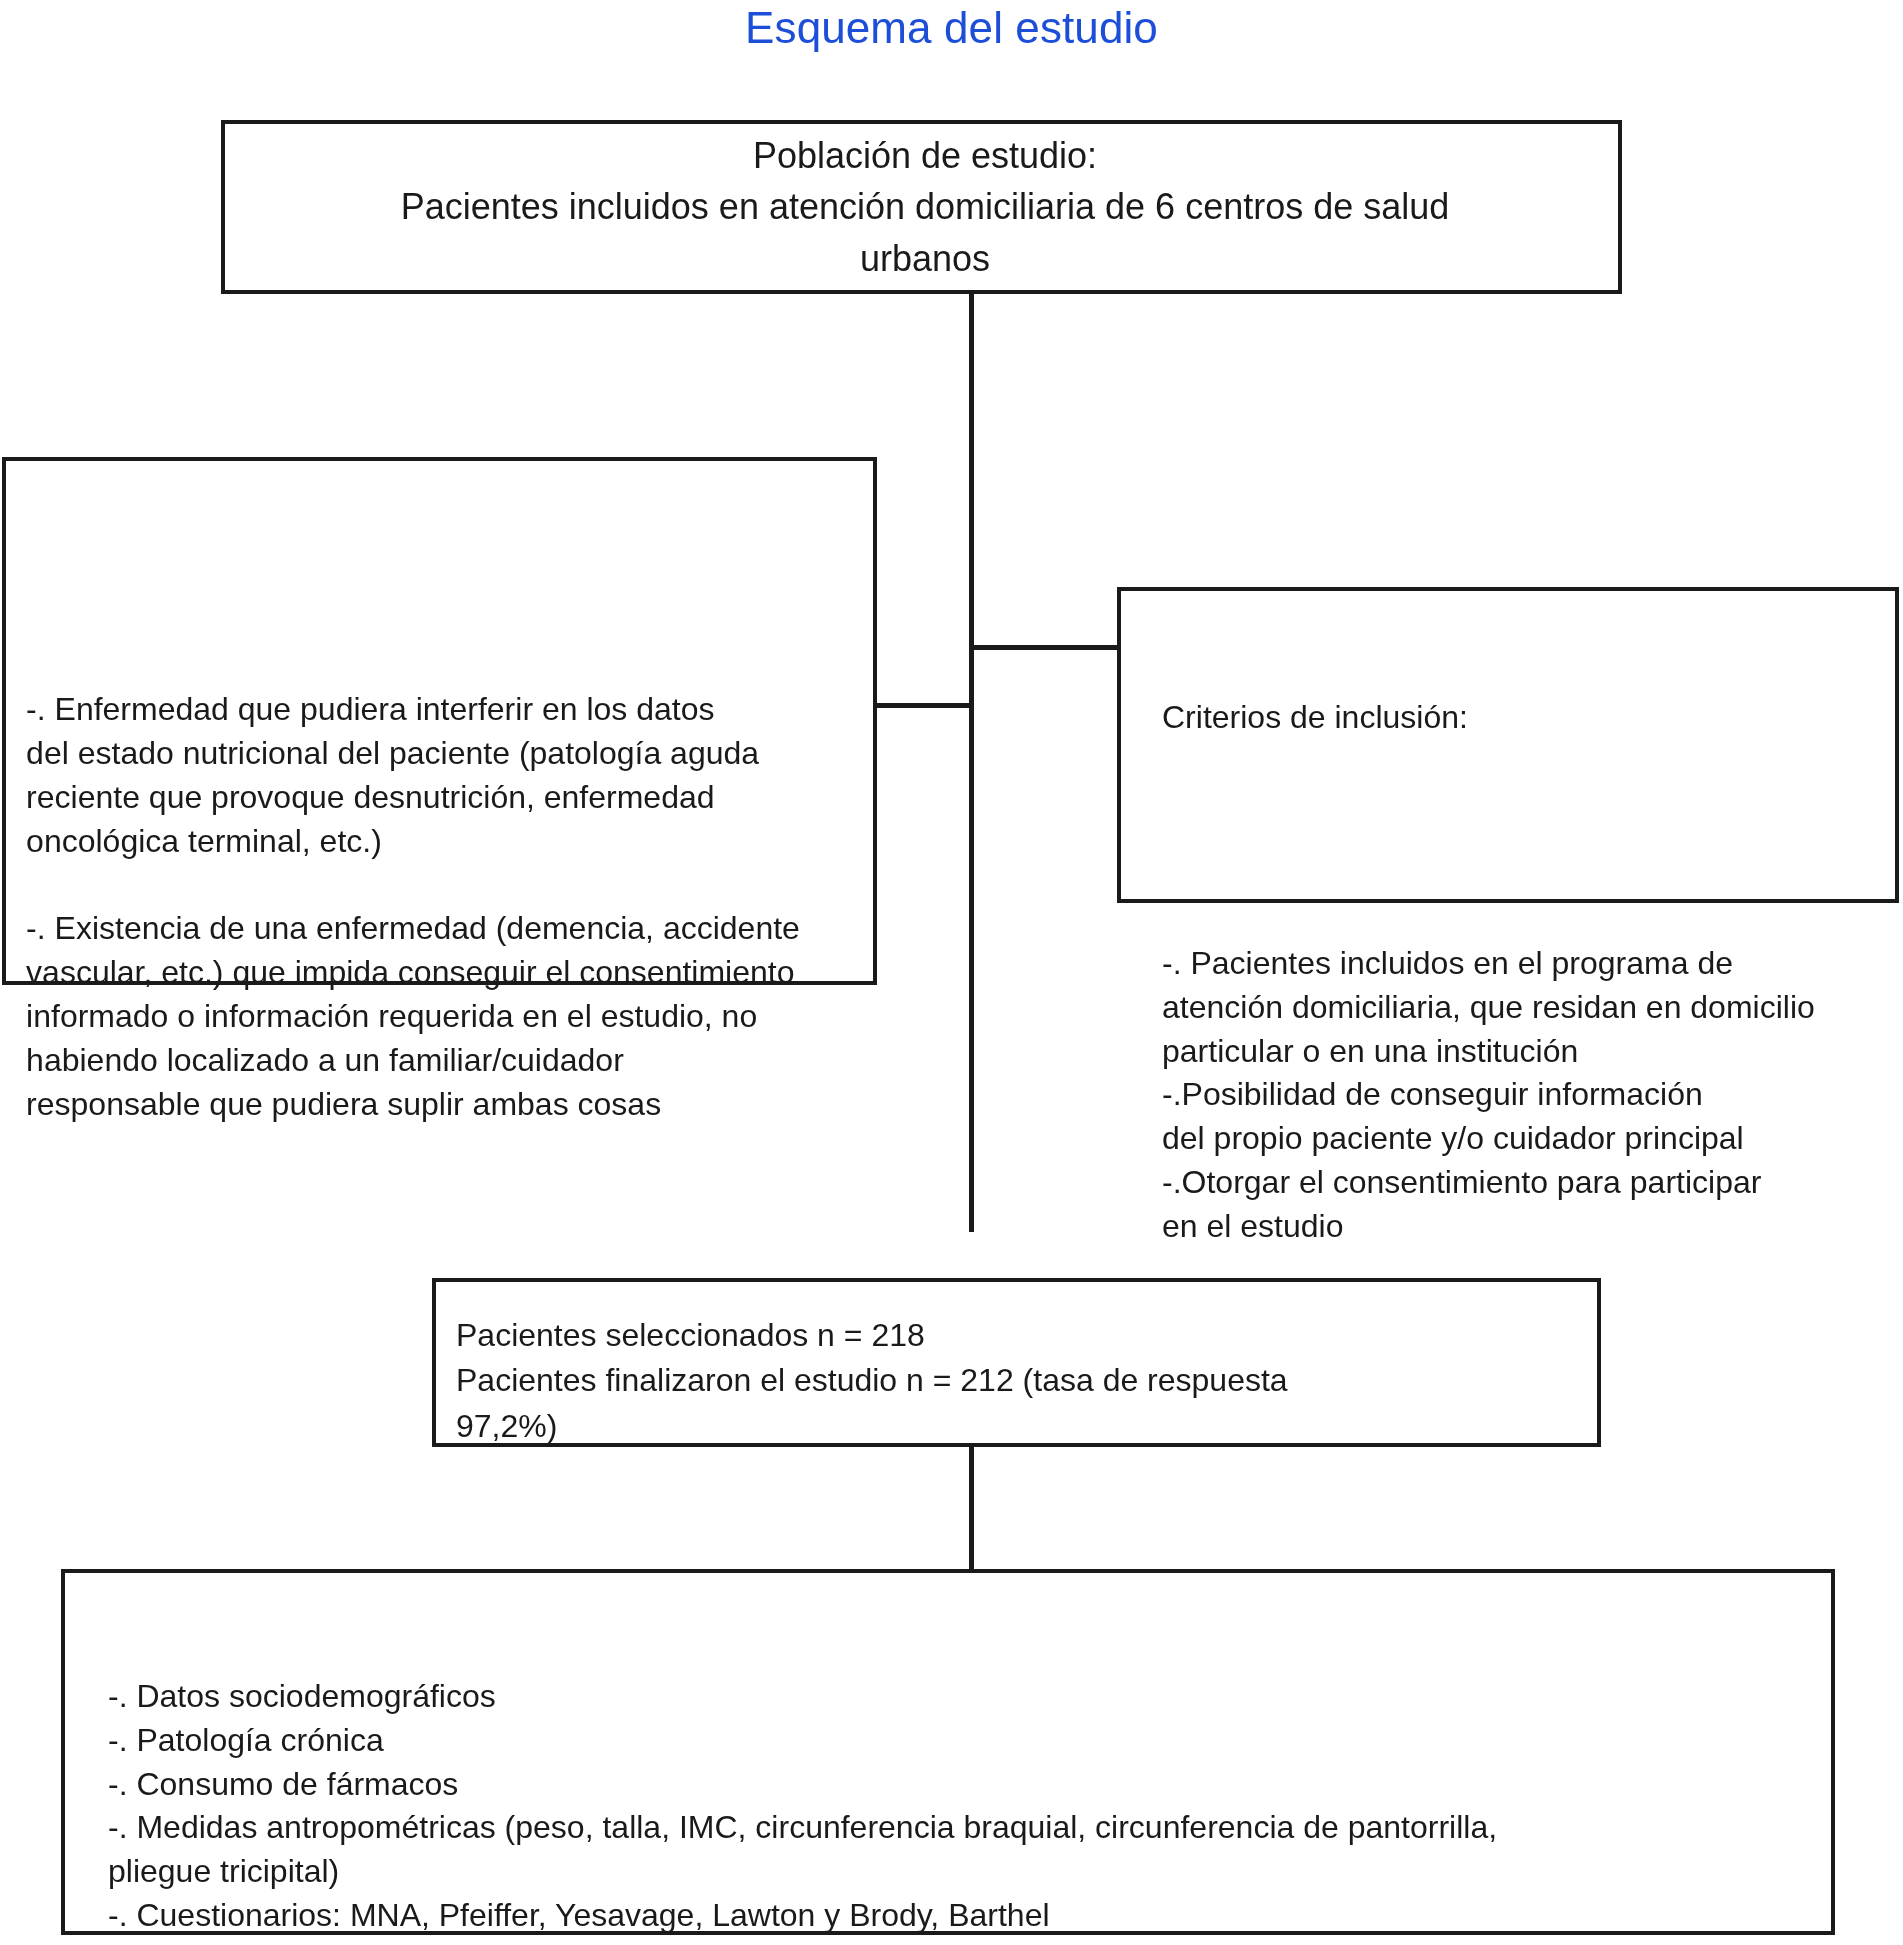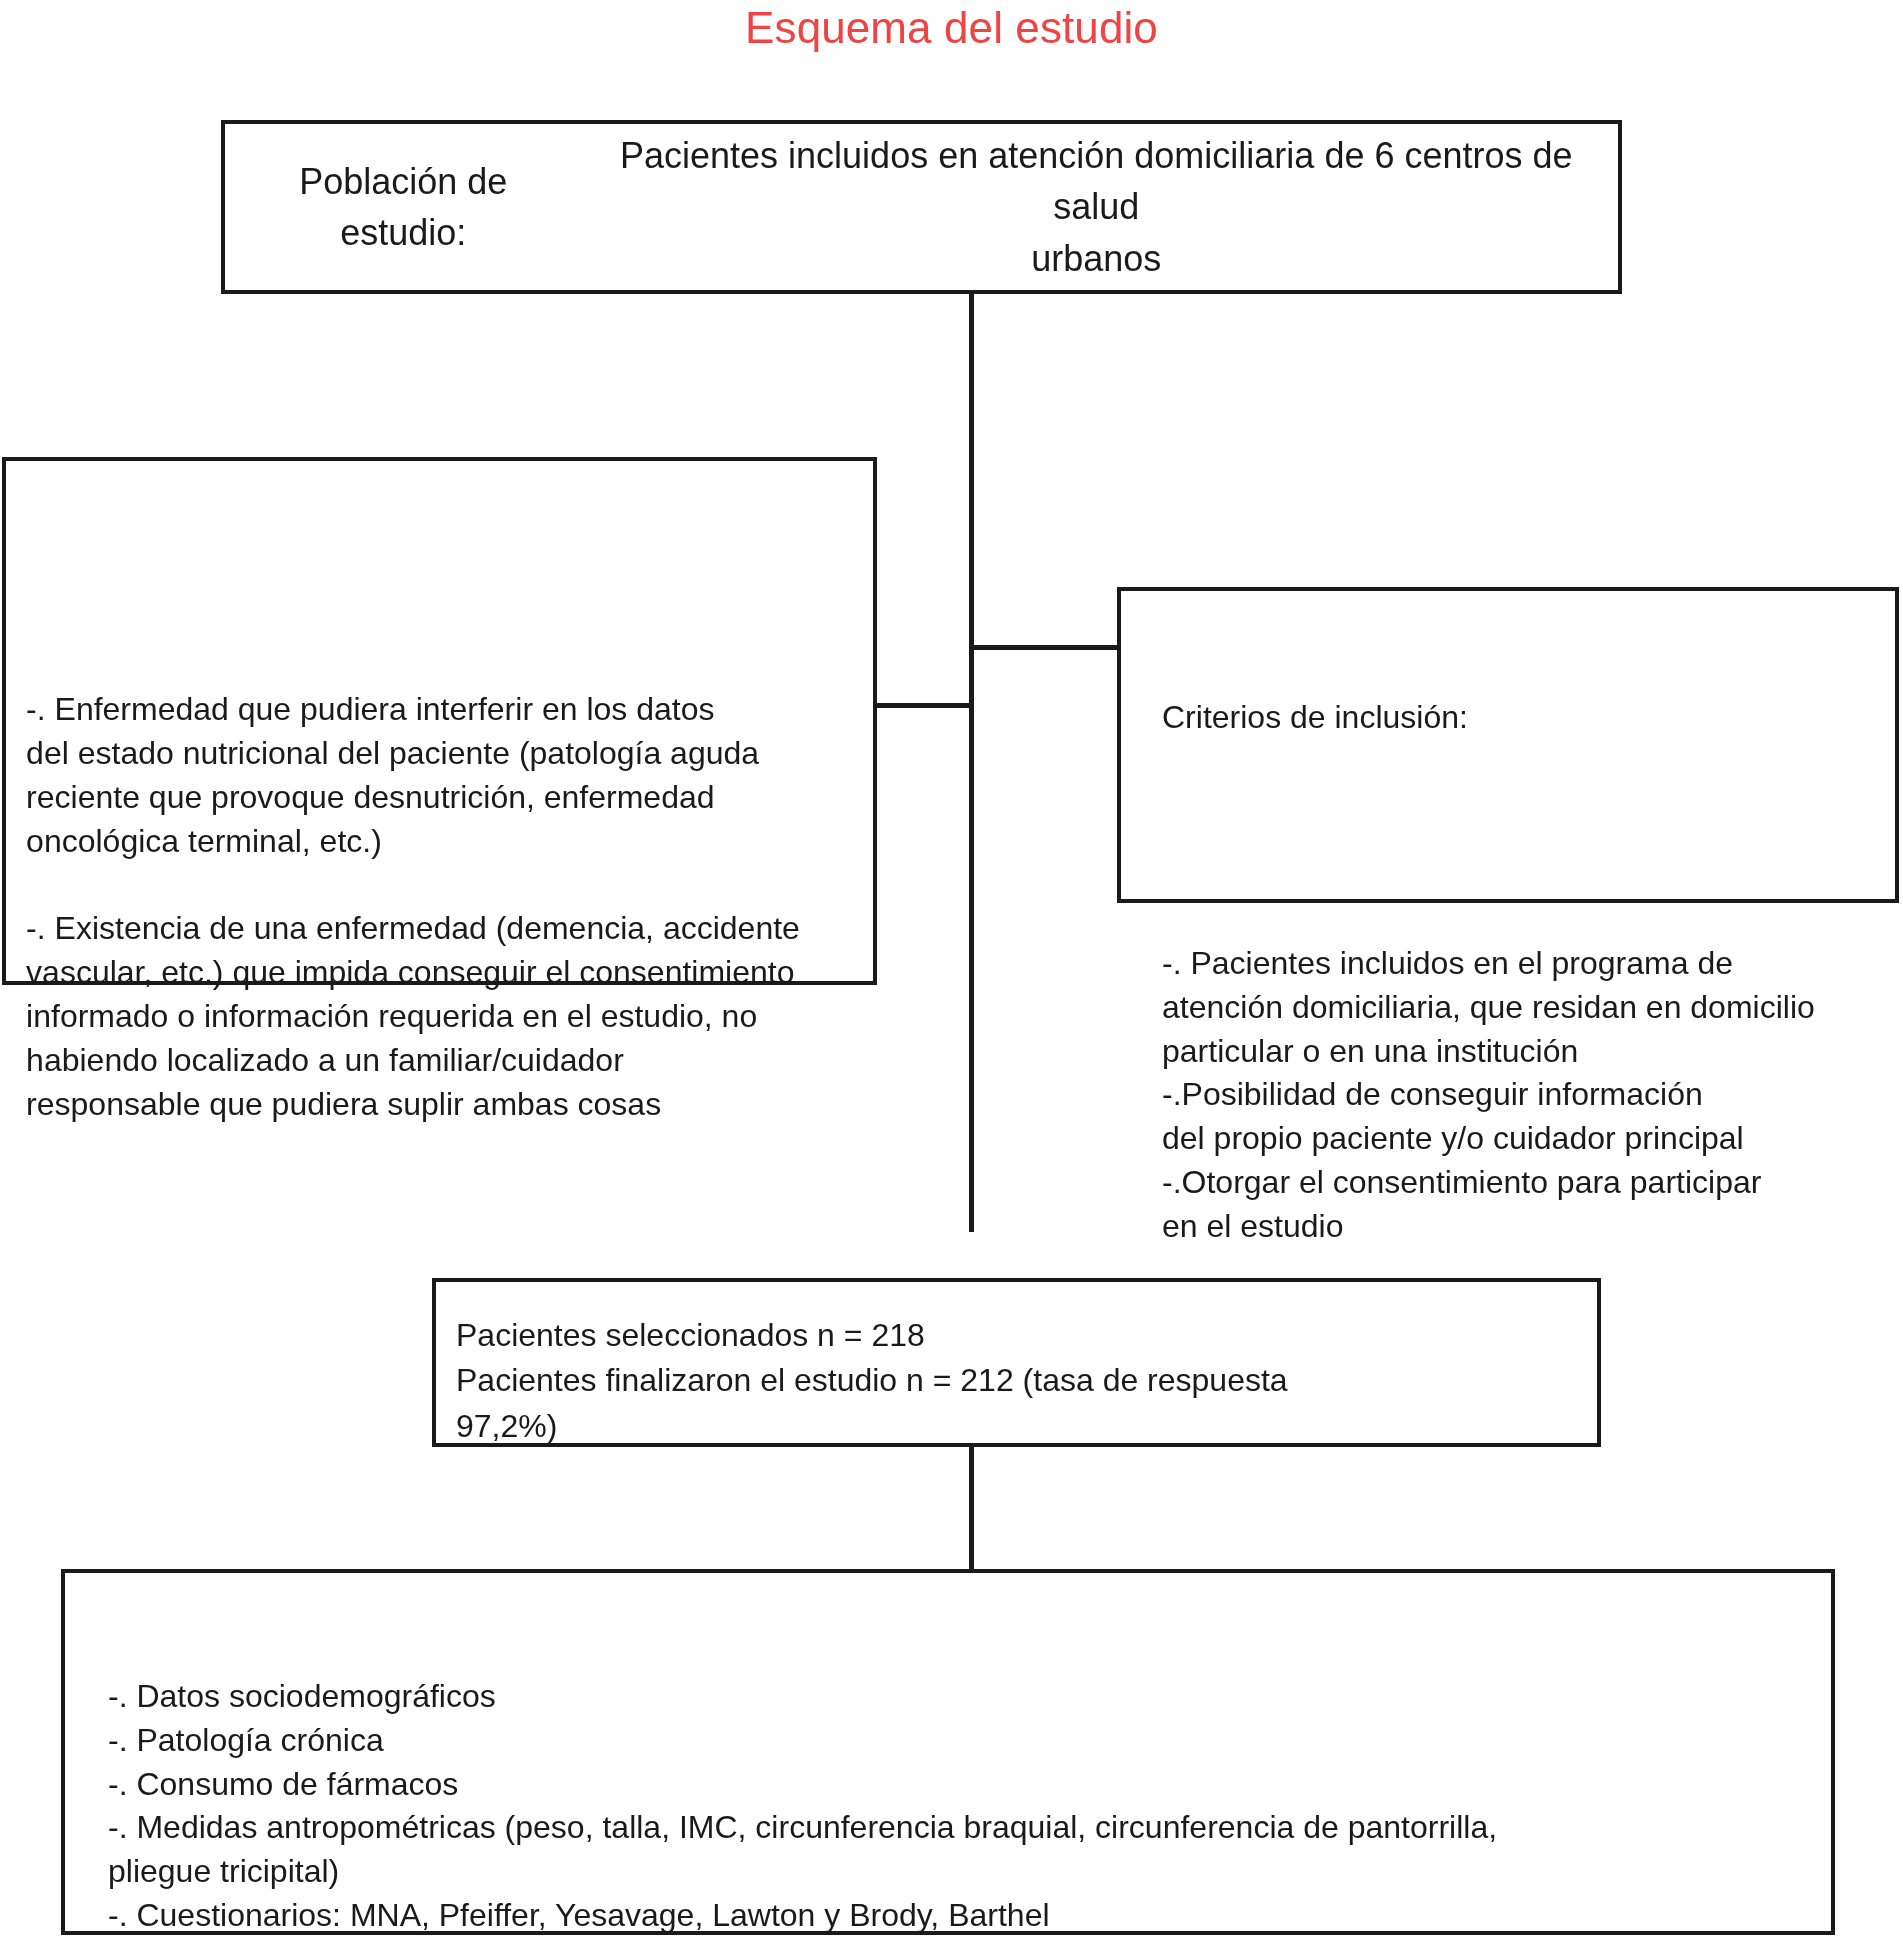--- a/index.html
+++ b/index.html
@@ -22,21 +22,21 @@
   
   .chart-title {
     position: absolute;
     left: 0;
     top: 2.9px;
     width: 1903px;
     text-align: center;
     font-size: 44px;
     line-height: 1.15;
     letter-spacing: 0.1px;
-    color: #ef4444;
+    color: #1d4ed8;
     white-space: pre;
   }
 
   
   .node {
     position: absolute;
     box-sizing: border-box;
     border: 4.3px solid #1a1a1a;
     background: #ffffff;
     z-index: 3;
@@ -54,22 +54,23 @@
     top: 120px;
     width: 1401px;
     height: 174px;
   }
   #node-poblacion .node-text {
     left: 0;
     top: 0;
     width: 100%;
     height: 100%;
     display: flex;
+    flex-direction: column;
     align-items: center;
-    justify-content: space-between;
+    justify-content: center;
     text-align: center;
     font-size: 36px;
     line-height: 1.42;
     padding-left: 7px;
   }
 
   
   #node-exclusion {
     left: 2.1px;
     top: 457px;

